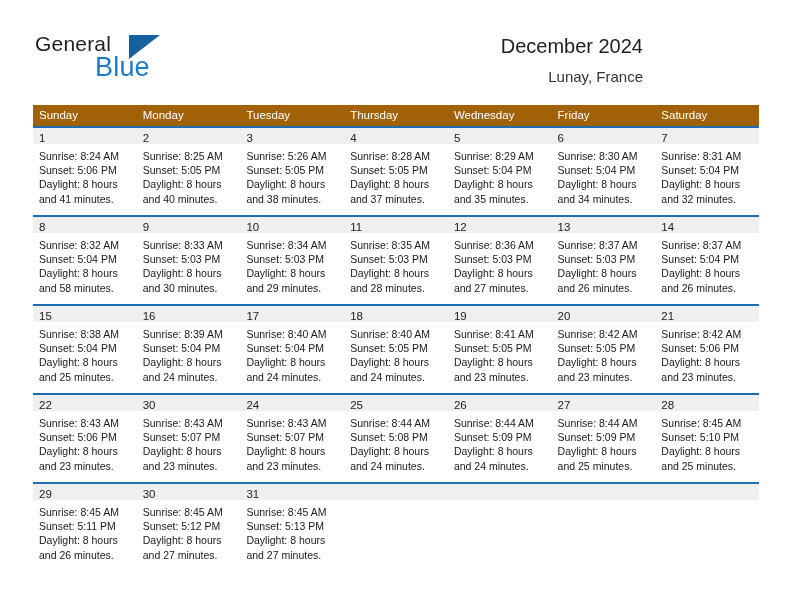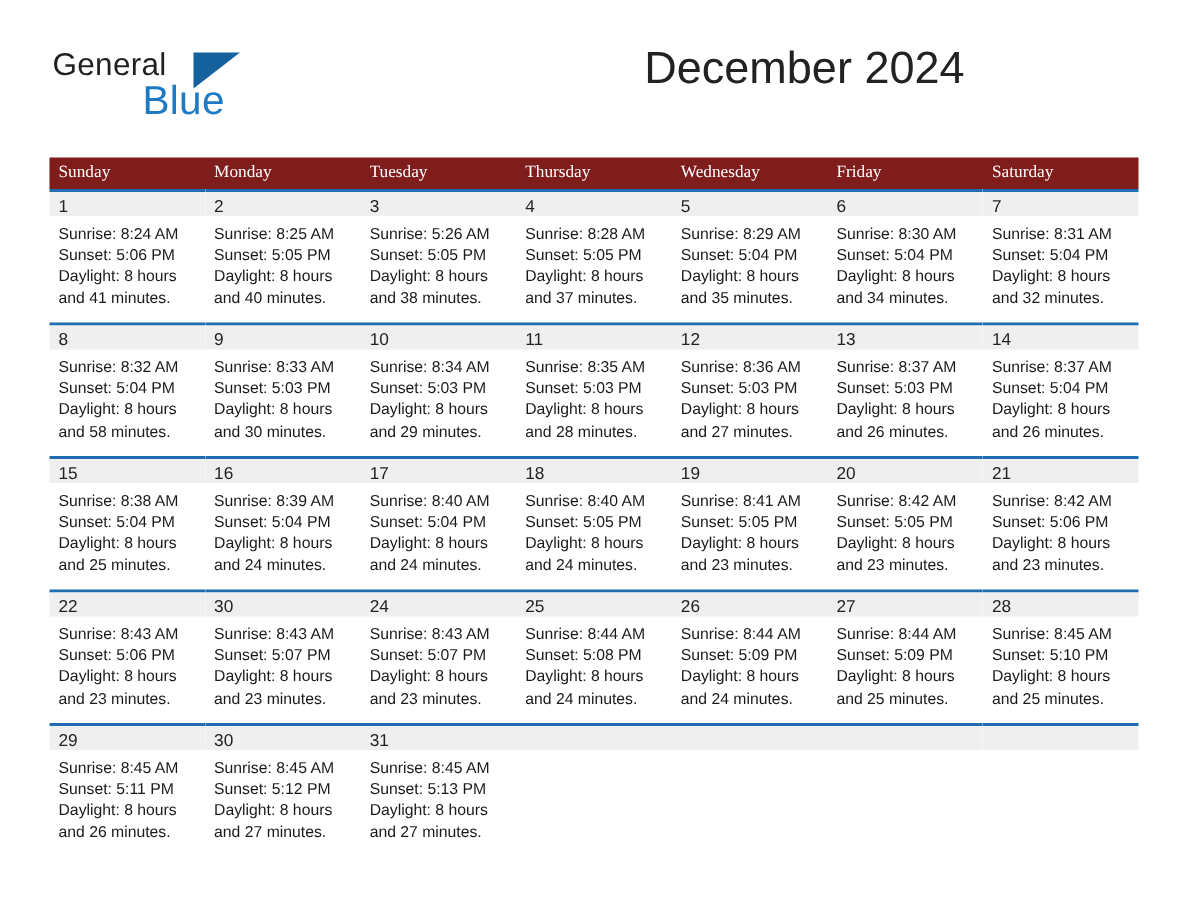--- a/index.html
+++ b/index.html
@@ -64,21 +64,21 @@
     border-bottom: 24px solid transparent;
   }
 
   .title-block {
     position: absolute;
     right: 0;
     top: 0;
     text-align: right;
   }
   .cal-title {
-    font-size: 30px;
+    font-size: 20px;
     color: #222222;
     line-height: 36px;
     white-space: nowrap;
   }
   .cal-subtitle {
     font-size: 15px;
     color: #333333;
     line-height: 22px;
     margin-top: 2px;
     white-space: nowrap;
@@ -86,23 +86,22 @@
 
   
   .calendar {
     position: absolute;
     left: 33px;
     top: 105px;
     width: 726px;
   }
   .weekday-row {
     display: flex;
-    background: #7f1d1d;
+    background: #a16207;
     height: 21px;
-    font-family: Liberation Serif, serif;
   }
   .weekday {
     flex: 1 1 0;
     min-width: 0;
     color: #ffffff;
     font-size: 11.5px;
     line-height: 21px;
     padding-left: 6px;
     box-sizing: border-box;
     white-space: nowrap;
@@ -154,20 +153,21 @@
   <div class="header">
 
     <div class="brand">
       <span class="brand-general">General</span>
       <span class="brand-triangle"></span>
       <span class="brand-blue">Blue</span>
     </div>
 
     <div class="title-block">
       <div class="cal-title">December 2024</div>
+      <div class="cal-subtitle">Lunay, France</div>
     </div>
 
   </div>
 
   <div class="calendar">
 
     <div class="weekday-row">
       <div class="weekday">Sunday</div>
       <div class="weekday">Monday</div>
       <div class="weekday">Tuesday</div>

